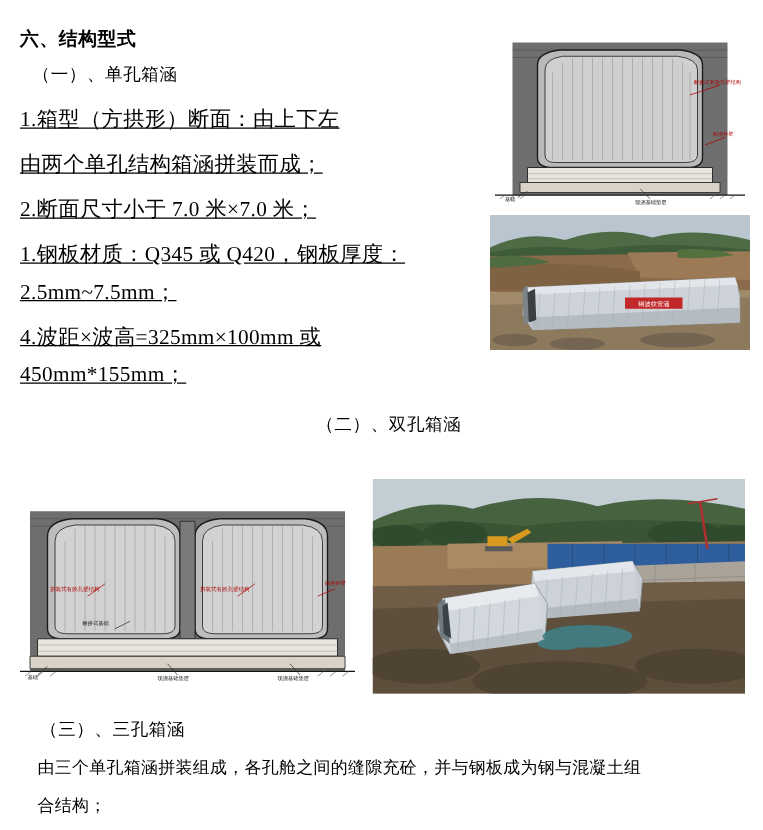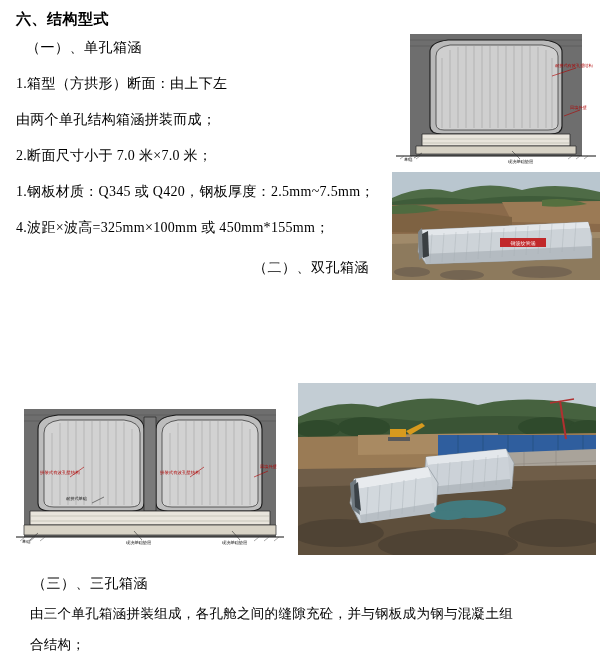--- a/index.html
+++ b/index.html
@@ -7,41 +7,42 @@
     margin: 0; padding: 0;
     background: #ffffff;
   }
   body {
     width: 610px; height: 664px;
     font-family: "Liberation Serif", "DejaVu Serif", serif;
     color: #000000;
     position: relative;
     overflow: hidden;
   }
-  .page { position: relative; width: 610px; height: 664px; padding: 8px 14px; }
+  .page { position: relative; width: 610px; height: 664px; padding: 20px 14px; }
 
   h1.section {
     font-family: "DejaVu Sans", "Liberation Sans", sans-serif;
     font-size: 15px;
     font-weight: bold;
     margin: 2px 0 10px 2px;
     letter-spacing: 0.5px;
   }
   h2.sub {
     font-family: "DejaVu Sans", "Liberation Sans", sans-serif;
     font-size: 14px;
     font-weight: normal;
     margin: 10px 0 12px 12px;
     letter-spacing: 0.5px;
   }
   p.body {
-    font-size: 14px;
+    font-size: 17px;
     line-height: 30px;
     margin: 0 0 6px 2px;
     letter-spacing: 0.3px;
+    text-decoration: underline;
   }
   p.para {
     font-size: 13.5px;
     line-height: 27px;
     margin: 0 0 4px 2px;
     letter-spacing: 0.3px;
   }
   .list-block { width: 370px; }
 
   

